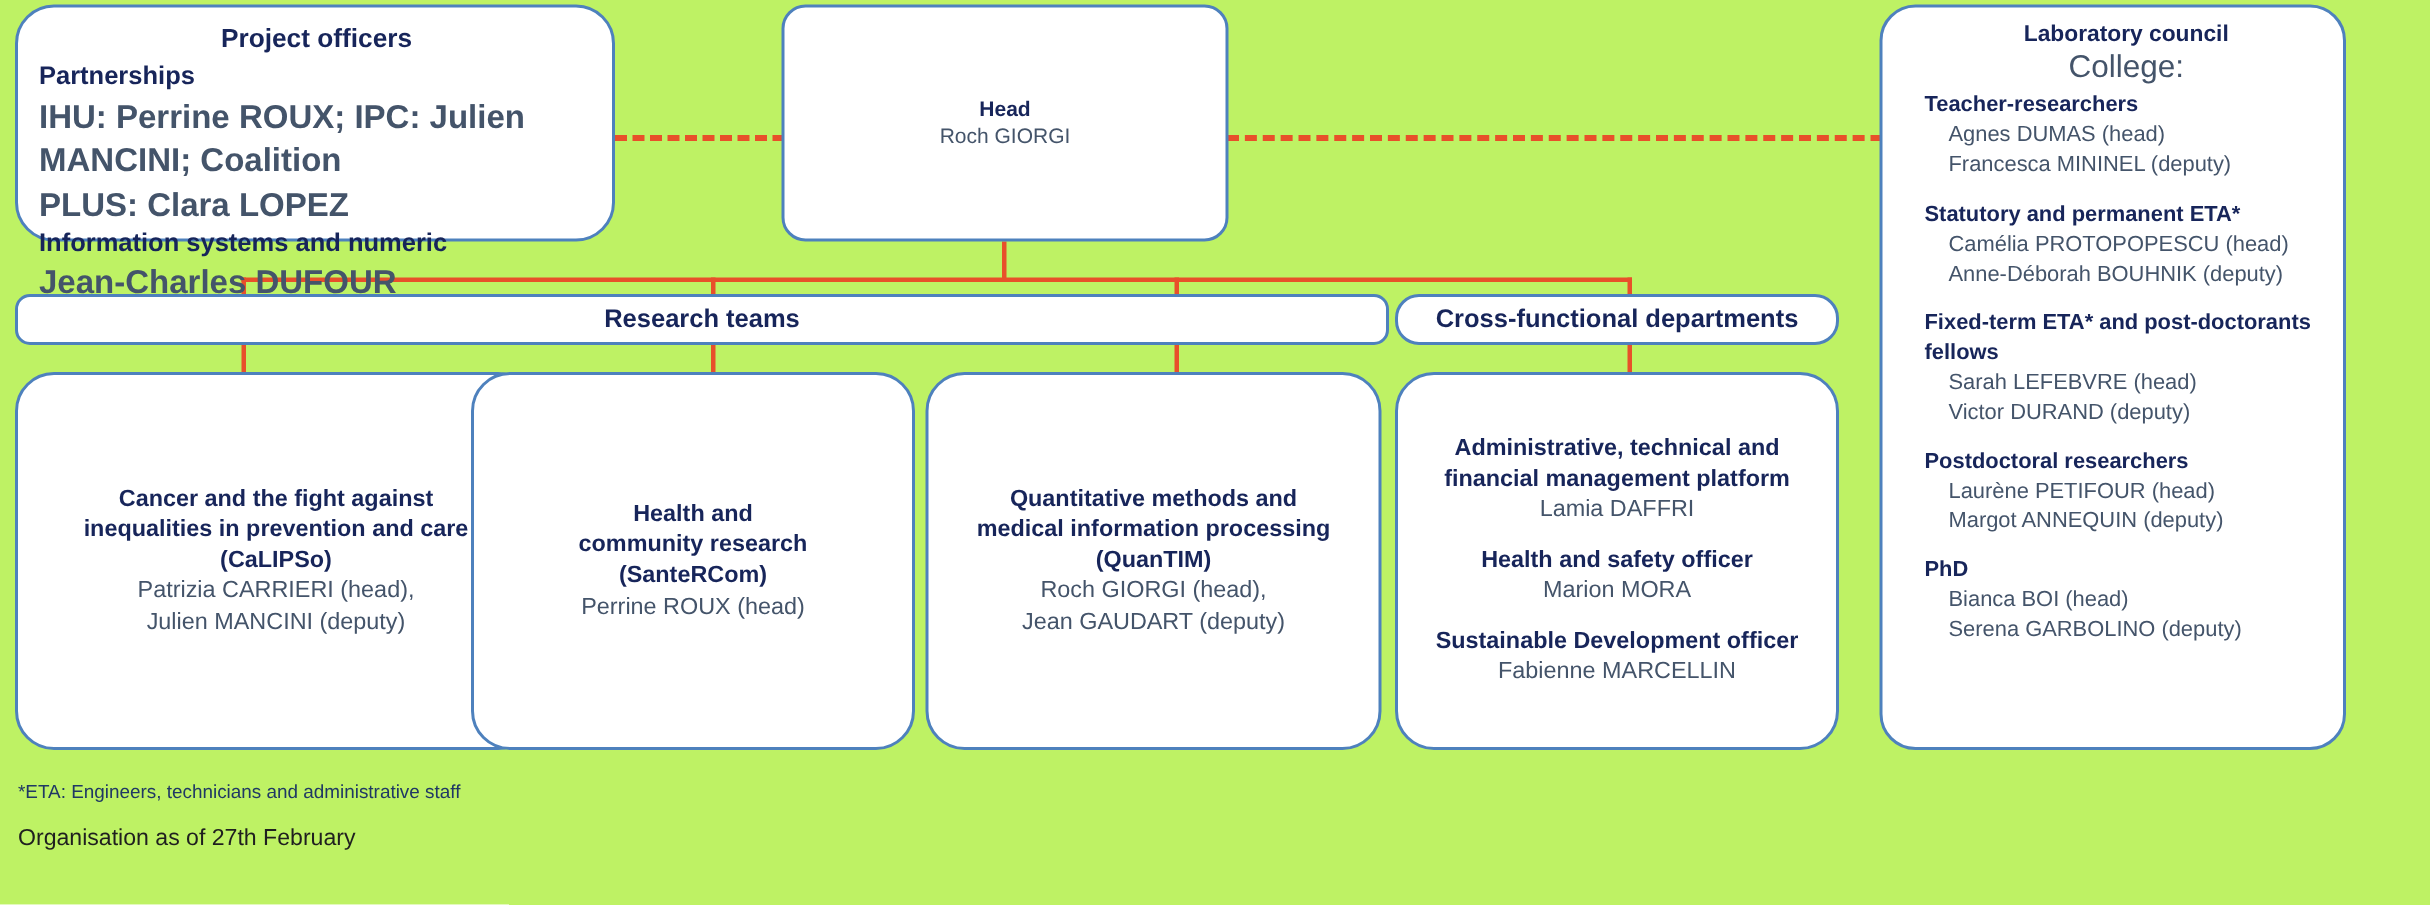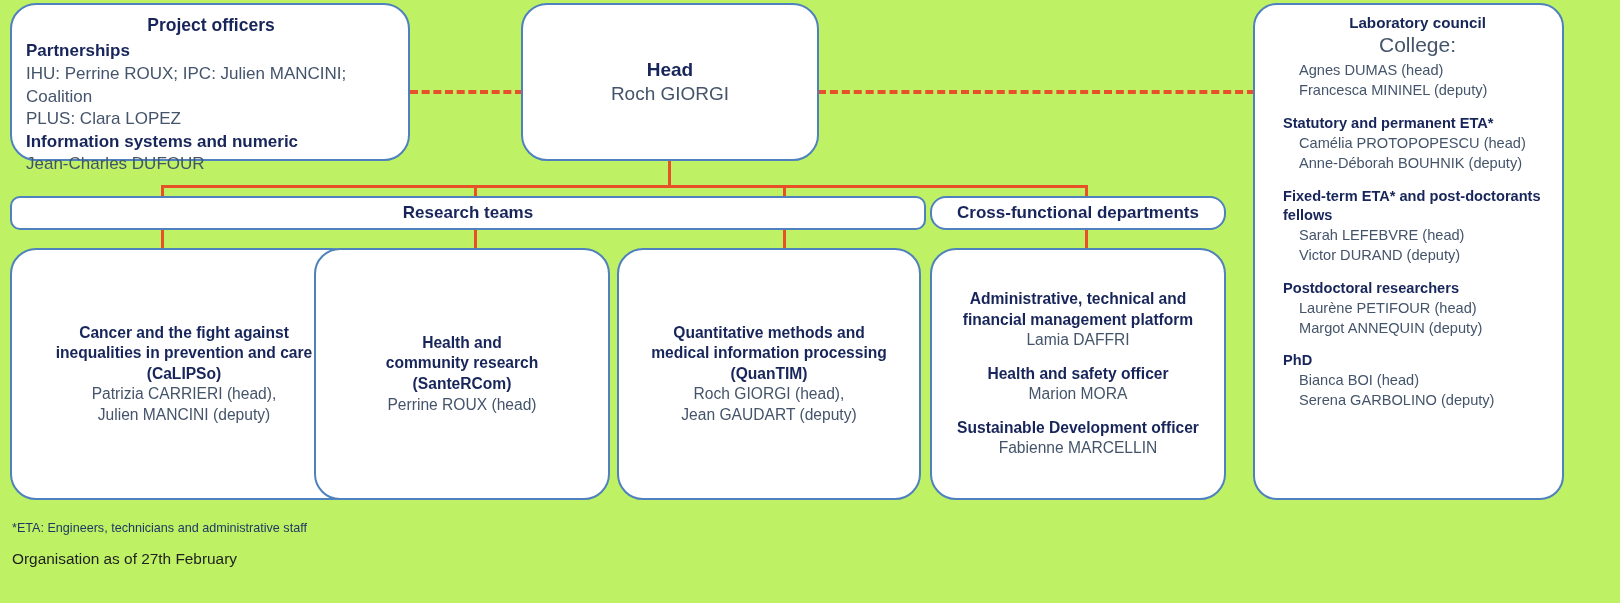--- a/index.html
+++ b/index.html
@@ -60,38 +60,38 @@
     color: #17255A;
     margin-bottom: 4px;
   }
   #project-officers .po-sec {
     font-weight: bold;
     font-size: 17px;
     color: #17255A;
     line-height: 1.33;
   }
   #project-officers .po-txt {
-    font-weight: normal;
-    font-size: 17px;
+    font-weight: bold;
+    font-size: 22px;
     color: #44546A;
     line-height: 1.33;
   }
 
   
   #head-box {
     left: 521px;
     top: 3px;
     width: 298px;
     height: 158px;
-    border-radius: 26px;
+    border-radius: 16px;
     display: flex;
     flex-direction: column;
     align-items: center;
     justify-content: center;
-    font-size: 19px;
+    font-size: 14px;
   }
 
   
   #lab-council {
     left: 1253px;
     top: 3px;
     width: 311px;
     height: 497px;
     border-radius: 24px;
     text-align: left;
@@ -258,20 +258,21 @@
   <div class="box" id="head-box">
     <div class="ttl">Head</div>
     <div class="nm">Roch GIORGI</div>
   </div>
 
   <div class="box" id="lab-council">
     <div class="lc-title">Laboratory council</div>
     <div class="lc-sub">College:</div>
 
     <div class="lc-grp">
+      <div class="lc-grp-name">Teacher-researchers</div>
       <div class="lc-member">Agnes DUMAS (head)</div>
       <div class="lc-member">Francesca MININEL (deputy)</div>
     </div>
 
     <div class="lc-grp">
       <div class="lc-grp-name">Statutory and permanent ETA*</div>
       <div class="lc-member">Camélia PROTOPOPESCU (head)</div>
       <div class="lc-member">Anne-Déborah BOUHNIK (deputy)</div>
     </div>
 

